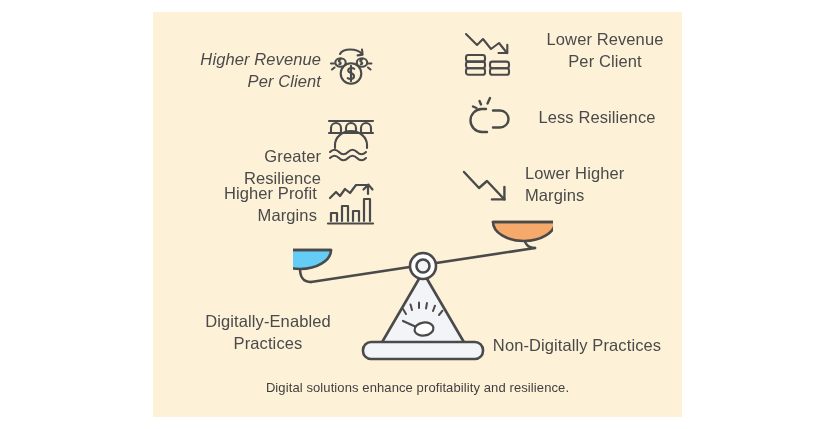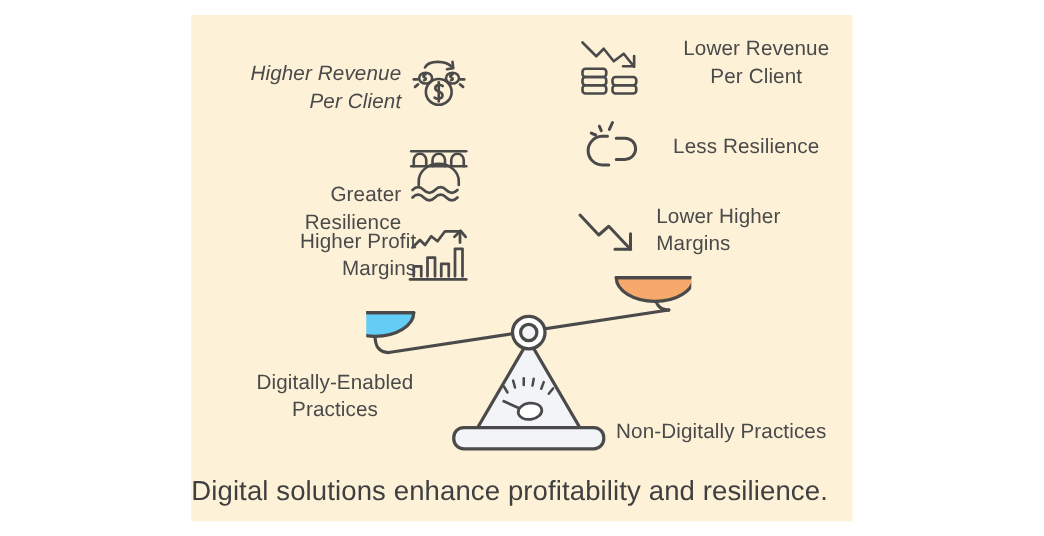--- a/index.html
+++ b/index.html
@@ -40,48 +40,49 @@
     position: absolute;
   }
 
   
   #lbl-higher-revenue { left: 20px;  top: 36px;  width: 148px; font-style: italic; }
   #ico-higher-revenue { left: 172px; top: 28px;  width: 52px; height: 52px; }
 
   #lbl-greater-resilience { left: 40px; top: 104px; width: 128px; margin-top: 29px; }
   #ico-greater-resilience { left: 172px; top: 100px; width: 52px; height: 52px; }
 
-  #lbl-higher-profit { left: 42px; top: 170px; width: 138px; }
+  #lbl-higher-profit { left: 26px; top: 170px; width: 138px; }
   #ico-higher-profit { left: 172px; top: 165px; width: 52px; height: 52px; }
 
   
   #ico-lower-revenue { left: 308px; top: 14px; width: 56px; height: 56px; }
   #lbl-lower-revenue { left: 372px; top: 16px; width: 160px; text-align: center; }
 
   #ico-less-resilience { left: 310px; top: 80px; width: 52px; height: 52px; }
   #lbl-less-resilience { left: 364px; top: 94px; width: 160px; text-align: center; }
 
   #ico-lower-profit { left: 306px; top: 150px; width: 56px; height: 50px; }
   #lbl-lower-profit { left: 372px; top: 150px; width: 160px; }
 
   
   #lbl-left-group {
-    left: 18px; top: 283px; width: 194px; text-align: center;
+    left: 18px; top: 298px; width: 194px; text-align: center;
   }
   #lbl-right-group {
     left: 318px; top: 294px; width: 212px; text-align: center; margin-top: 28px;
   }
 
   #caption {
     position: absolute;
     left: 0px;
     top: 368px;
     width: 529px;
+    text-align: center;
     color: #3f3f3f;
-    font-size: 22px;
+    font-size: 13px;
     letter-spacing: 0.1px;
   }
 
   #scale-svg {
     position: absolute;
     left: 140px;
     top: 198px;
     width: 260px;
     height: 160px;
   }

